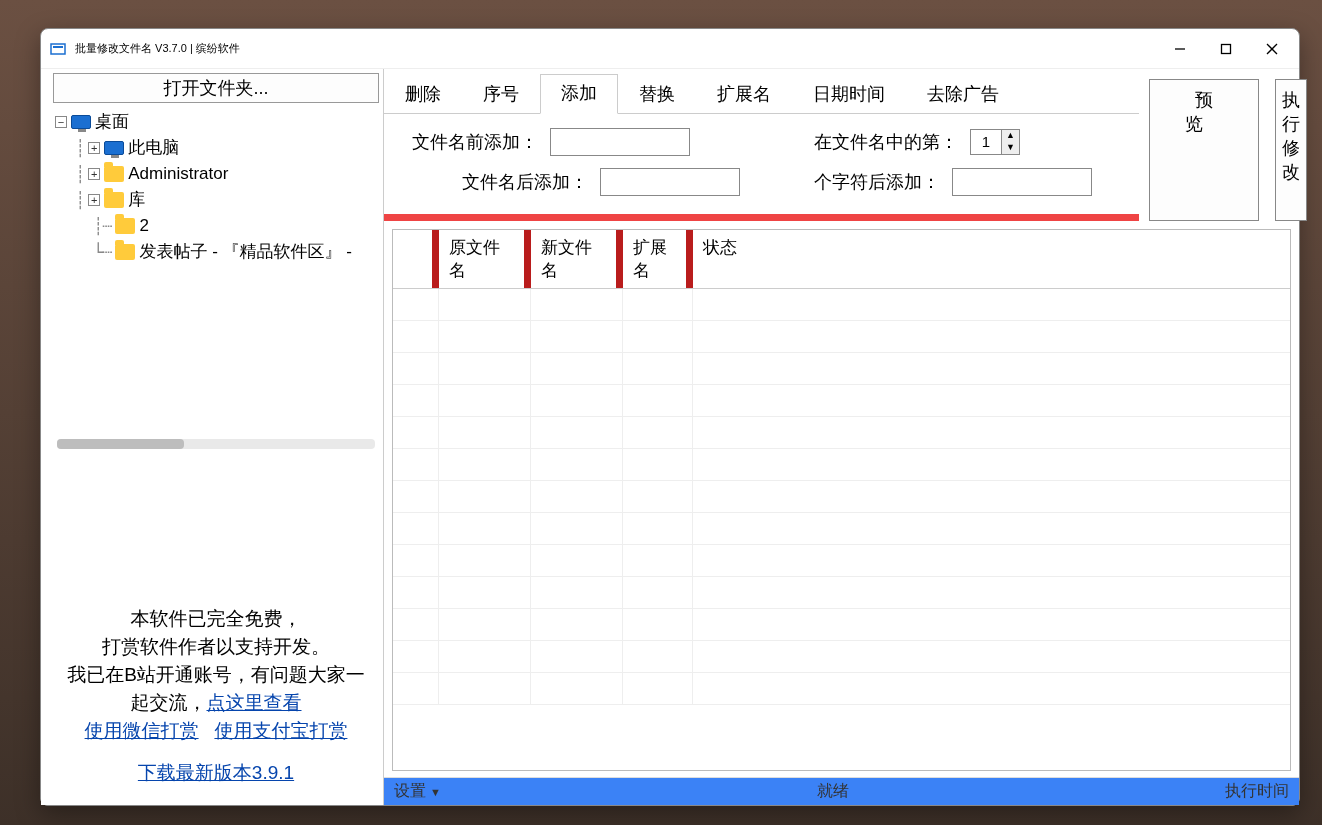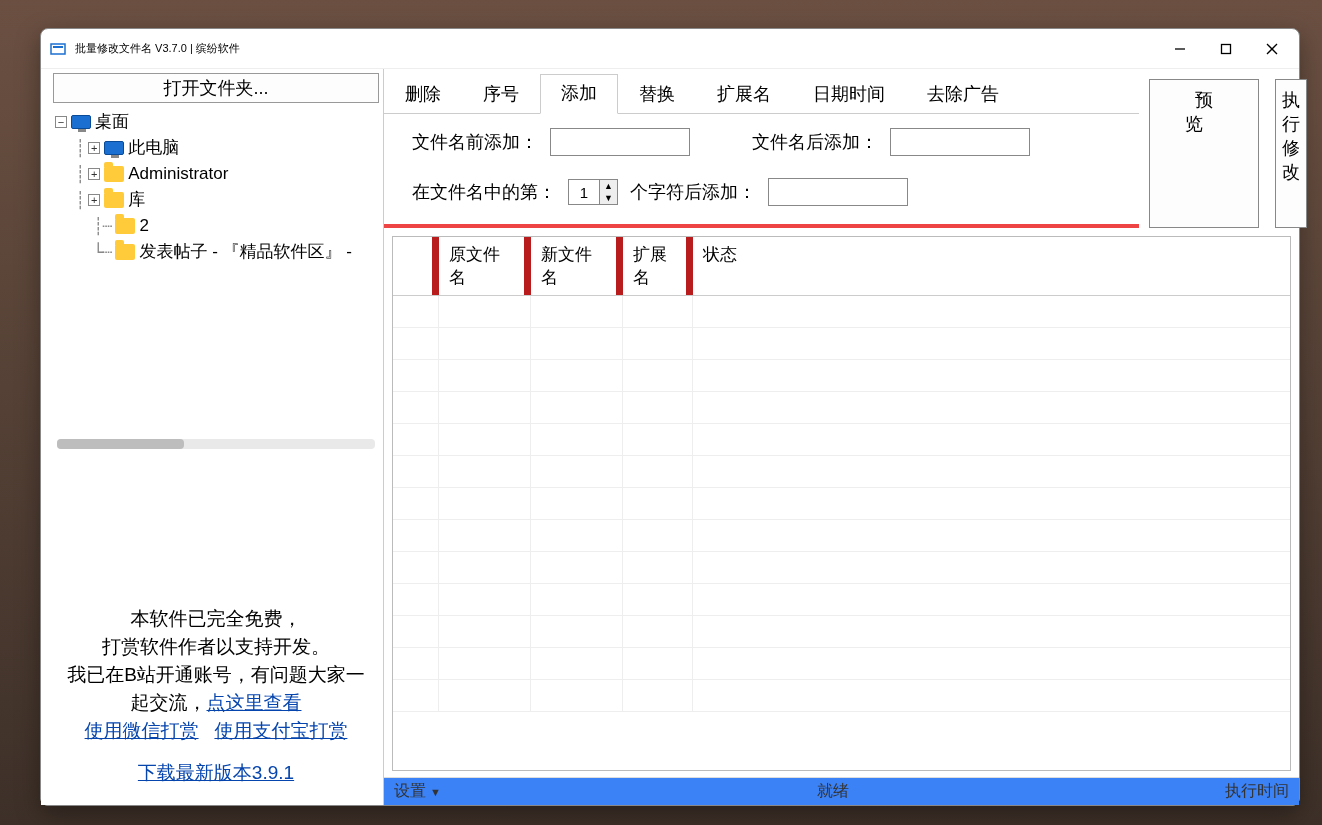--- a/index.html
+++ b/index.html
@@ -122,23 +122,23 @@
       background:#fdfdfd;
       padding: 8px 6px;
       font-size: 18px;
       text-align:center;
       letter-spacing: 20px;
       text-indent: 20px;
     }
     .btn.exec { letter-spacing: normal; text-indent: 0; }
     .form-area {
       padding: 14px 20px 18px 28px;
-      display:flex; flex-direction: column; gap: 22px;
+      display:flex; flex-direction: row; gap: 22px;
       font-size: 18px;
-      border-bottom: 4px solid #ef4444;
+      border-bottom: 7px solid #ef4444;
     }
     .form-row { display:flex; align-items:center; gap: 12px; flex-wrap: wrap; }
     .form-row label { white-space: nowrap; }
     .txt {
       border:1px solid #888;
       height: 28px;
       width: 140px;
       padding: 2px 6px;
       font-size: 16px;
     }

